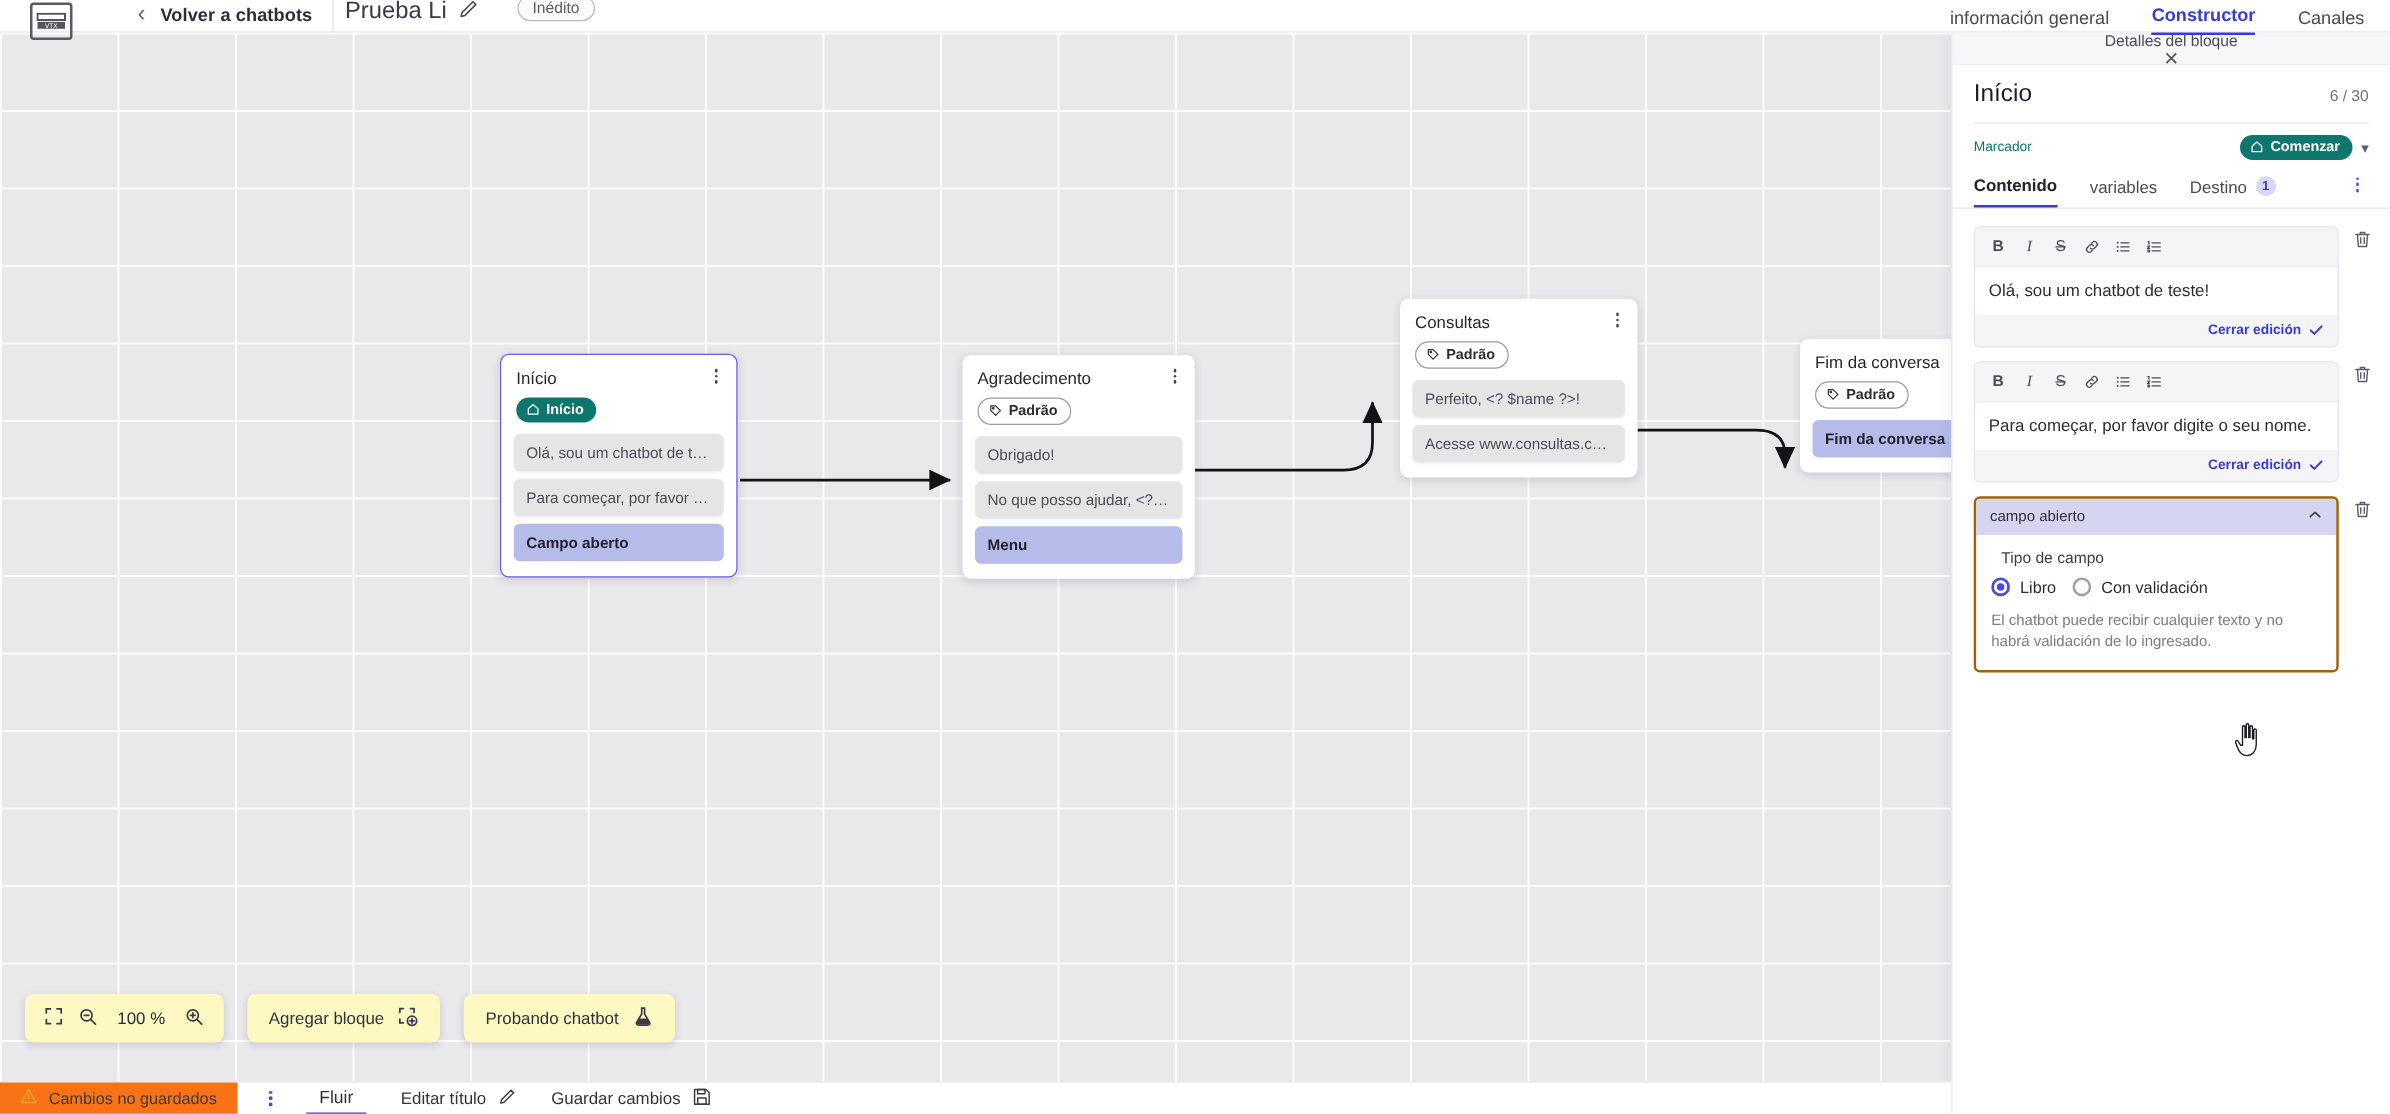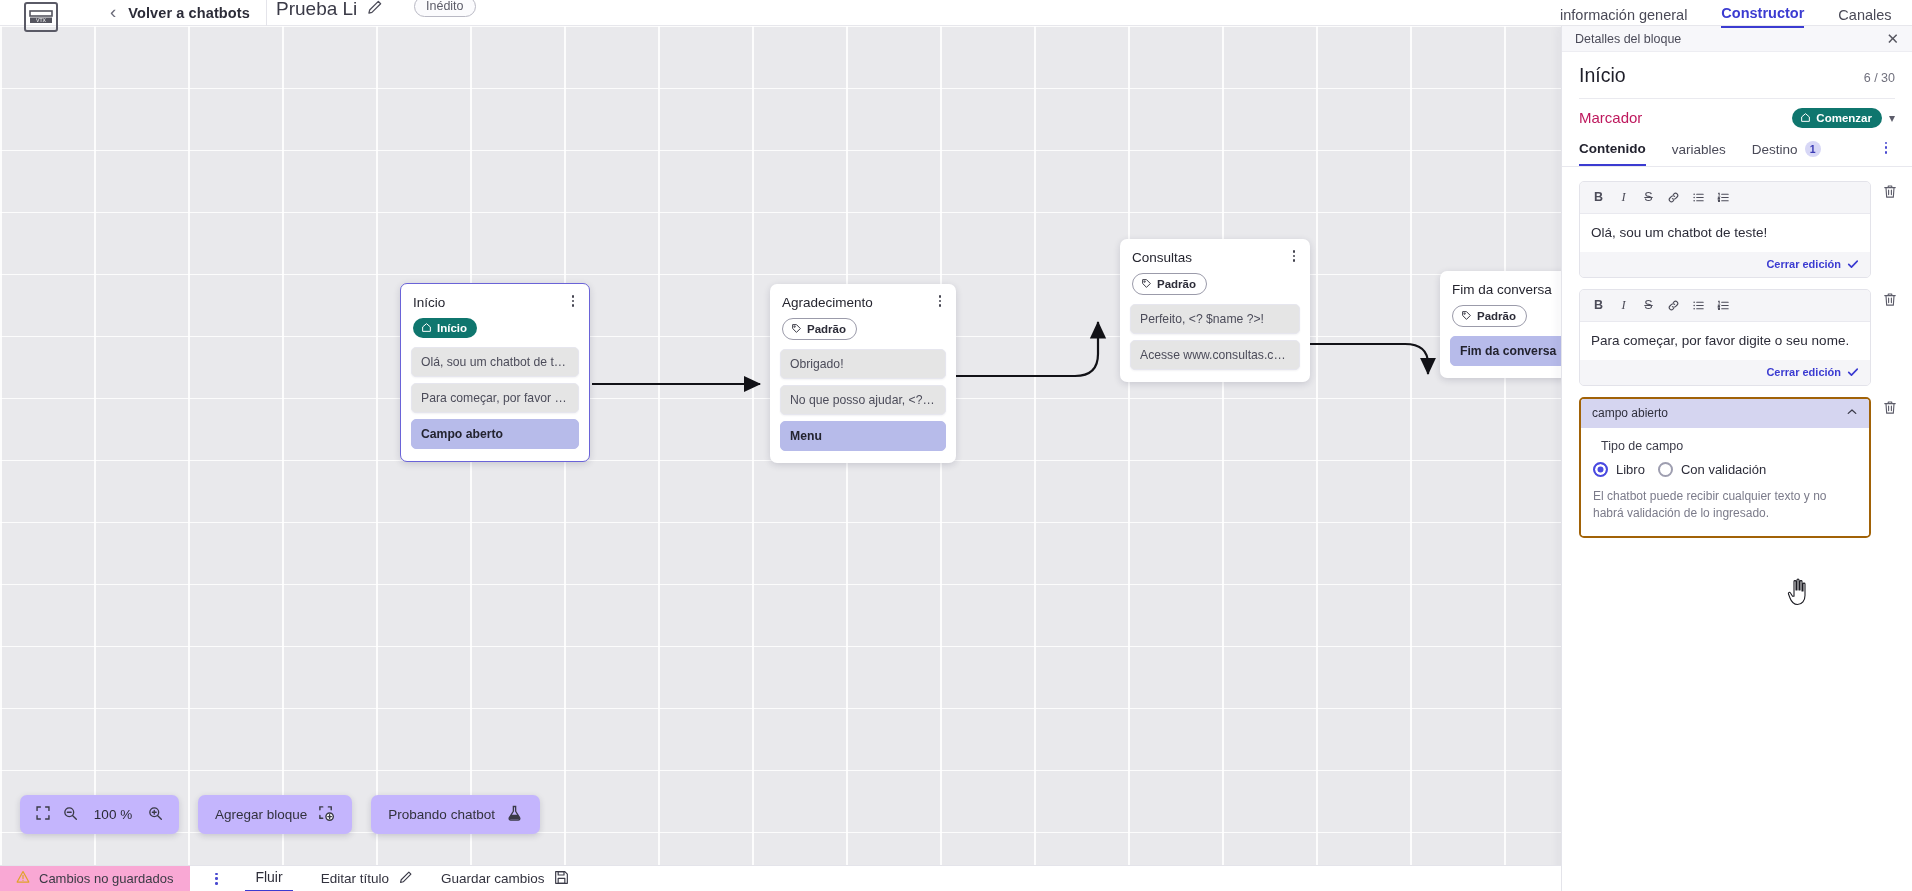--- a/index.html
+++ b/index.html
@@ -99,35 +99,35 @@
     box-shadow: 0 1px 2px rgba(40,40,70,.06);
   }
   .node-item.accent {
     background: #b7bbea; border-color:#b7bbea; color:#23232f; font-weight:700;
     box-shadow:none;
   }
 
   
   .float-row { position:absolute; left: 20px; top: 795px; display:flex; gap:19px; z-index:20; }
   .float-btn {
-    background:#c4b5fd; border-radius:7px; box-shadow: 0 2px 6px rgba(30,30,60,.17);
+    background:#fef9c3; border-radius:7px; box-shadow: 0 2px 6px rgba(30,30,60,.17);
     height: 39px; display:flex; align-items:center; gap:11px; padding: 0 17px;
     font-size: 13.5px; color:#32323e; cursor:pointer;
   }
   .zoomctl { gap: 13px; padding: 0 16px; }
   .zoom-val { font-size: 13.5px; color:#2a2a36; min-width:44px; text-align:center;}
 
   
   .statusbar {
     position:absolute; left:0; top:865px; width:1561px; height:26px;
     background:#ffffff; border-top:1px solid #e4e4ea;
     display:flex; align-items:center; z-index:30;
   }
   .unsaved {
-    background:#f9a8d4; height:26px; display:flex; align-items:center; gap:9px;
+    background:#f97316; height:26px; display:flex; align-items:center; gap:9px;
     padding: 0 17px 0 16px; font-size:13px; color:#3a3a45;
   }
   .sb-kebab { margin-left:19px; width:14px; height:16px;
     display:flex; flex-direction:column; align-items:center; justify-content:space-between;
     padding:2px 0; cursor:pointer; }
   .sb-kebab i { width:2.6px;height:2.6px;border-radius:50%;background:#4a4ad0; }
   .sb-tab {
     margin-left: 22px; font-size:14px; color:#3d3d4a; padding: 4px 10px 5px;
     cursor:pointer;
   }
@@ -137,30 +137,31 @@
   
   .panel {
     position:absolute; right:0; top:26px; width:351px; height:865px;
     background:#ffffff; border-left:1px solid #e4e4ea;
     box-shadow: -3px 0 10px rgba(40,40,70,.05);
   }
   .panel-top {
     height: 26px; background:#f7f7fa; display:flex; align-items:center;
     padding: 0 13px; justify-content: space-between;
     border-bottom:1px solid #ededf2;
+    flex-direction:column;
   }
   .panel-top-label { font-size:12.5px; color:#4b4b59; }
   .panel-x { font-size:15px; color:#55555f; cursor:pointer; line-height:1; }
   .panel-head { padding: 12px 17px 0 17px; }
   .panel-head-row { display:flex; align-items:baseline; justify-content:space-between; }
   .panel-title { font-size:19.5px; color:#1e1e29; font-weight:400; }
   .panel-count { font-size:12.5px; color:#71717e; }
   .panel-rule { height:1px; background:#eaeaef; margin: 11px 0 0; }
   .marker-row { display:flex; align-items:center; justify-content:space-between; padding: 9px 0 0; }
-  .marker-label { font-size:15px; color:#be185d; }
+  .marker-label { font-size:11px; color:#0f766e; }
   .marker-right { display:flex; align-items:center; gap:7px; }
   .chev-sm { color:#5c5c6a; font-size:12px; }
 
   .ptabs { display:flex; align-items:center; gap:26px; padding: 13px 0 0; position:relative; }
   .ptab { font-size:13.5px; color:#4a4a58; padding-bottom:8px; cursor:pointer; display:flex; align-items:center; gap:7px; }
   .ptab.active { color:#23232f; font-weight:700; border-bottom:2.5px solid #3b3bd1; }
   .ptab-badge {
     background:#d7d7f6; color:#3b3bb5; font-size:10.5px; font-weight:700;
     border-radius:50%; width:16px; height:16px; display:flex; align-items:center; justify-content:center;
   }

